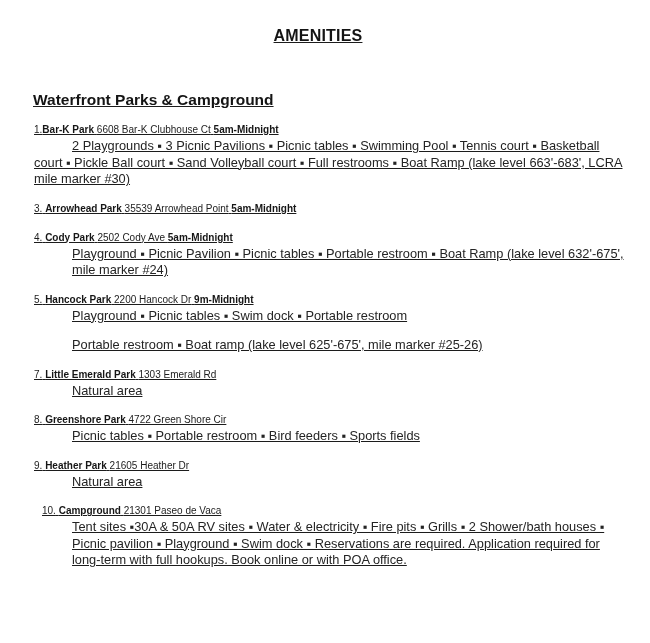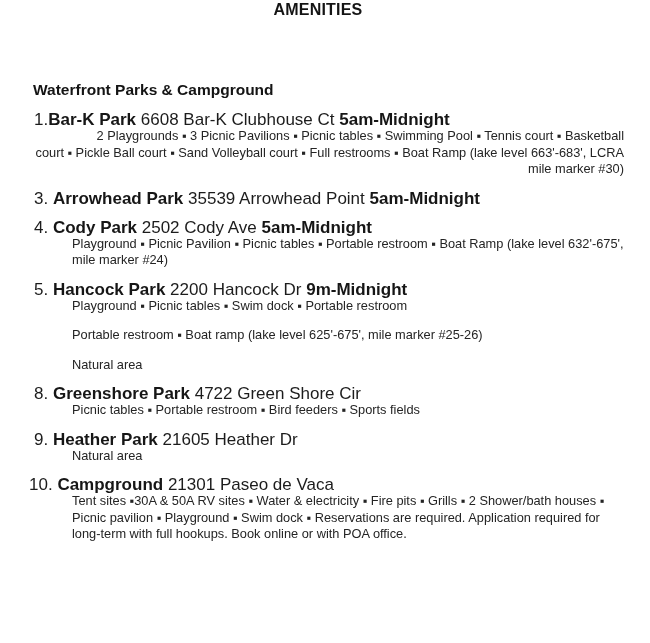--- a/index.html
+++ b/index.html
@@ -6,57 +6,57 @@
   body{
     width:650px;height:643px;
     background:#ffffff;
     font-family:"Liberation Sans","DejaVu Sans",sans-serif;
     color:#1c1c1c;
     overflow:hidden;
   }
   .page{
     width:636px;height:643px;
     box-sizing:border-box;
-    padding-top:1px;
+    padding-top:27px;
+    text-decoration:underline;
   }
   .doc-title{
     margin:0;
     text-align:center;
     font-size:16px;
     font-weight:bold;
     letter-spacing:0.2px;
     color:#141414;
   }
   .section-heading{
-    margin:62px 0 13px 33px;
+    margin:46px 0 13px 33px;
     font-size:15.5px;
     font-weight:bold;
     color:#141414;
   }
   .park-list{margin:0;padding:0;list-style:none;}
   .park-item{margin:0 0 13px 0;}
   .title-line{
     margin-left:34px;
     padding-right:12px;
-    font-size:17px;
+    font-size:10px;
     line-height:16px;
   }
-  .park-item.num10 .title-line{margin-left:29px;}
+  .park-item.num10 .title-line{margin-left:42px;}
   .title-line b{font-weight:bold;color:#161616;}
   .detail{
     margin-left:72px;
     padding-right:12px;
     font-size:12.8px;
     line-height:16.5px;
     color:#242424;
   }
   .detail.hang{
     margin-left:34px;
     text-indent:38px;
-    text-align:right;
   }
 </style>
 </head>
 <body>
 
 <div class="page">
 
   <h1 class="doc-title">AMENITIES</h1>
 
   <h2 class="section-heading">Waterfront Parks &amp; Campground</h2>
@@ -81,20 +81,21 @@
     <li class="park-item">
       <div class="title-line"><span>5.</span> <b>Hancock Park</b> <span>2200 Hancock Dr</span> <b>9m-Midnight</b></div>
       <div class="detail">Playground ▪ Picnic tables ▪ Swim dock ▪ Portable restroom</div>
     </li>
 
     <li class="park-item">
       <div class="detail">Portable restroom ▪ Boat ramp (lake level 625'-675', mile marker #25-26)</div>
     </li>
 
     <li class="park-item">
+      <div class="title-line"><span>7.</span> <b>Little Emerald Park</b> <span>1303 Emerald Rd</span></div>
       <div class="detail">Natural area</div>
     </li>
 
     <li class="park-item">
       <div class="title-line"><span>8.</span> <b>Greenshore Park</b> <span>4722 Green Shore Cir</span></div>
       <div class="detail">Picnic tables ▪ Portable restroom ▪ Bird feeders ▪ Sports fields</div>
     </li>
 
     <li class="park-item">
       <div class="title-line"><span>9.</span> <b>Heather Park</b> <span>21605 Heather Dr</span></div>

